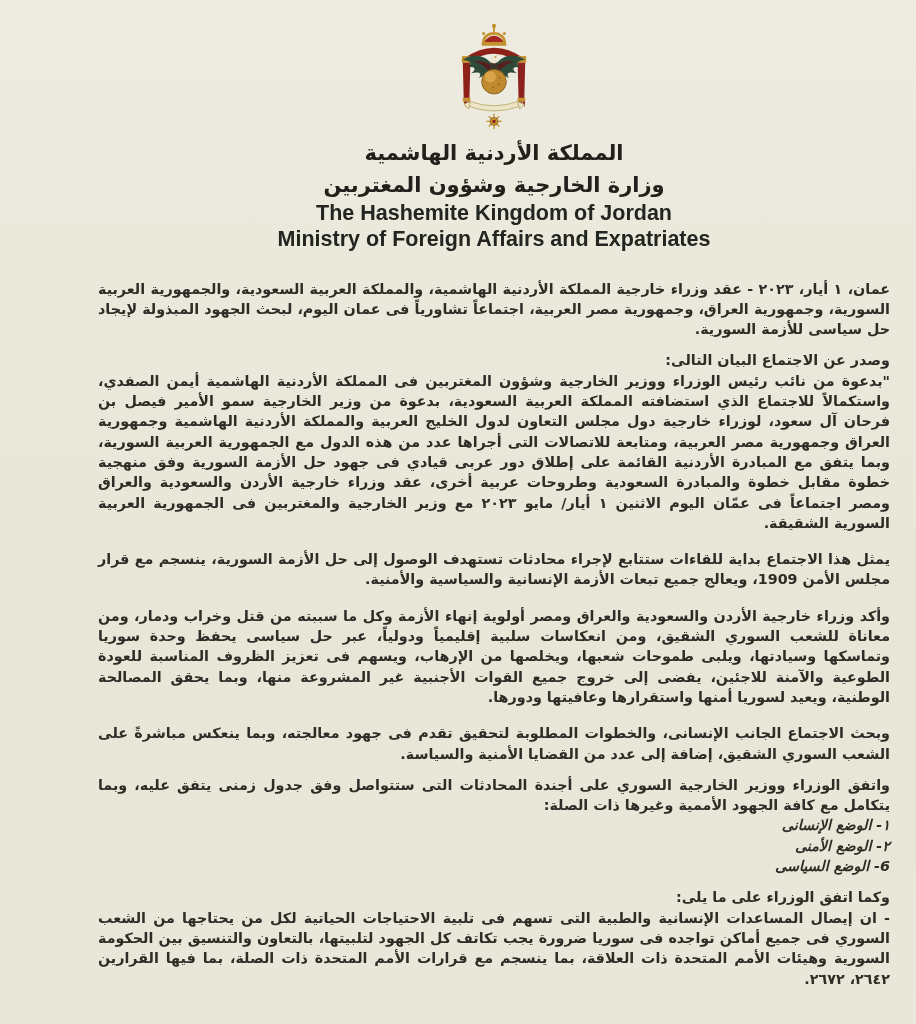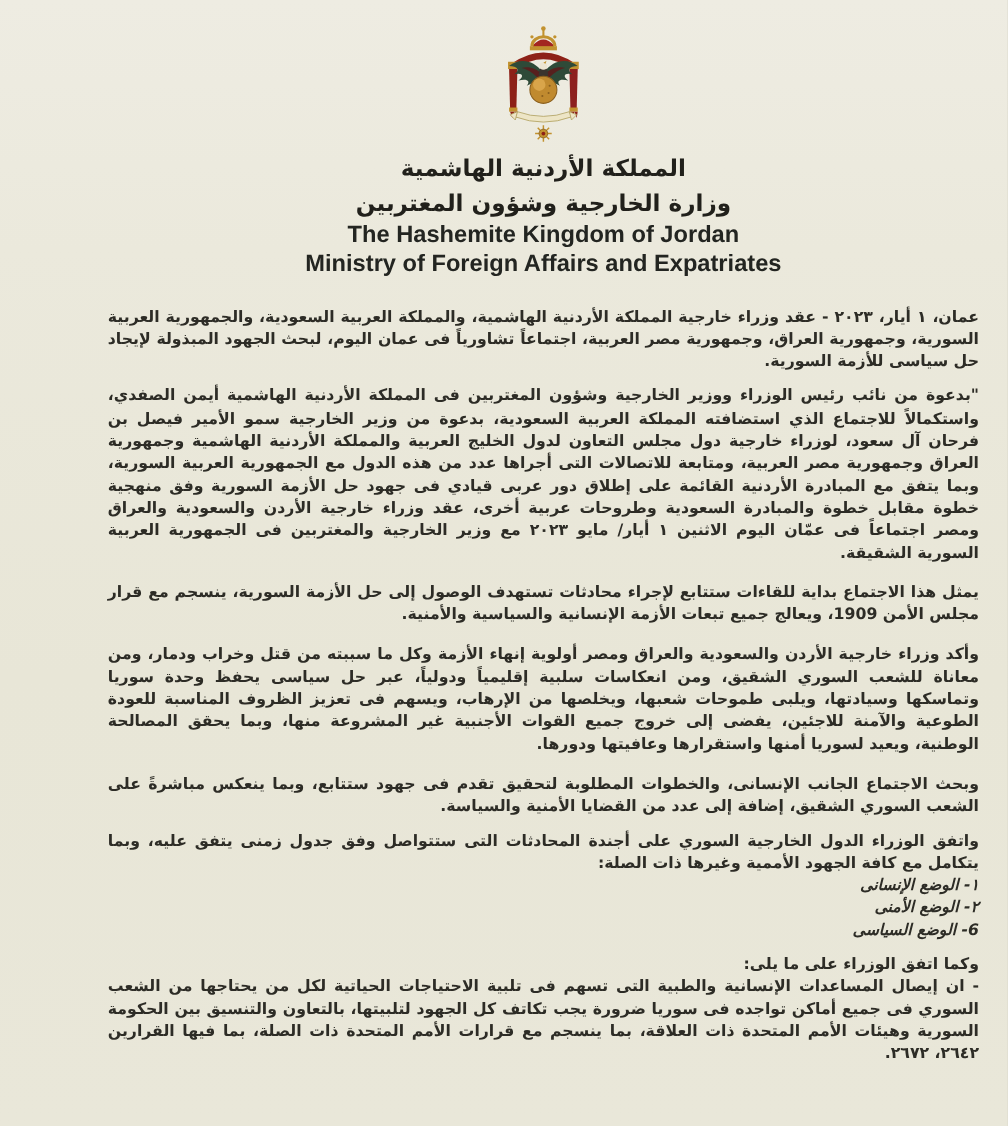--- a/index.html
+++ b/index.html
@@ -104,31 +104,32 @@
     <div class="title-ar">وزارة الخارجية وشؤون المغتربين</div>
     <div class="title-en">The Hashemite Kingdom of Jordan</div>
     <div class="title-en">Ministry of Foreign Affairs and Expatriates</div>
   </div>
 
   <div class="content">
 
     <p>عمان، ١ أيار، ٢٠٢٣ - عقد وزراء خارجية المملكة الأردنية الهاشمية، والمملكة العربية السعودية، والجمهورية العربية السورية، وجمهورية العراق، وجمهورية مصر العربية، اجتماعاً تشاورياً فى عمان اليوم، لبحث الجهود المبذولة لإيجاد حل سياسى للأزمة السورية.</p>
 
     <div class="block">
+      <p>وصدر عن الاجتماع البيان التالى:</p>
       <p>"بدعوة من نائب رئيس الوزراء ووزير الخارجية وشؤون المغتربين فى المملكة الأردنية الهاشمية أيمن الصفدي، واستكمالاً للاجتماع الذي استضافته المملكة العربية السعودية، بدعوة من وزير الخارجية سمو الأمير فيصل بن فرحان آل سعود، لوزراء خارجية دول مجلس التعاون لدول الخليج العربية والمملكة الأردنية الهاشمية وجمهورية العراق وجمهورية مصر العربية، ومتابعة للاتصالات التى أجراها عدد من هذه الدول مع الجمهورية العربية السورية، وبما يتفق مع المبادرة الأردنية القائمة على إطلاق دور عربى قيادي فى جهود حل الأزمة السورية وفق منهجية خطوة مقابل خطوة والمبادرة السعودية وطروحات عربية أخرى، عقد وزراء خارجية الأردن والسعودية والعراق ومصر اجتماعاً فى عمّان اليوم الاثنين ١ أيار/ مايو ٢٠٢٣ مع وزير الخارجية والمغتربين فى الجمهورية العربية السورية الشقيقة.</p>
     </div>
 
     <p>يمثل هذا الاجتماع بداية للقاءات ستتابع لإجراء محادثات تستهدف الوصول إلى حل الأزمة السورية، ينسجم مع قرار مجلس الأمن 1909، ويعالج جميع تبعات الأزمة الإنسانية والسياسية والأمنية.</p>
 
     <p>وأكد وزراء خارجية الأردن والسعودية والعراق ومصر أولوية إنهاء الأزمة وكل ما سببته من قتل وخراب ودمار، ومن معاناة للشعب السوري الشقيق، ومن انعكاسات سلبية إقليمياً ودولياً، عبر حل سياسى يحفظ وحدة سوريا وتماسكها وسيادتها، ويلبى طموحات شعبها، ويخلصها من الإرهاب، ويسهم فى تعزيز الظروف المناسبة للعودة الطوعية والآمنة للاجئين، يفضى إلى خروج جميع القوات الأجنبية غير المشروعة منها، وبما يحقق المصالحة الوطنية، ويعيد لسوريا أمنها واستقرارها وعافيتها ودورها.</p>
 
-    <p>وبحث الاجتماع الجانب الإنسانى، والخطوات المطلوبة لتحقيق تقدم فى جهود ستتابع، وبما ينعكس مباشرةً على الشعب السوري الشقيق، إضافة إلى عدد من القضايا الأمنية والسياسة.</p>
+    <p>وبحث الاجتماع الجانب الإنسانى، والخطوات المطلوبة لتحقيق تقدم فى جهود معالجته، وبما ينعكس مباشرةً على الشعب السوري الشقيق، إضافة إلى عدد من القضايا الأمنية والسياسة.</p>
 
     <div class="block">
-      <p>واتفق الوزراء الدول الخارجية السوري على أجندة المحادثات التى ستتواصل وفق جدول زمنى يتفق عليه، وبما يتكامل مع كافة الجهود الأممية وغيرها ذات الصلة:</p>
+      <p>واتفق الوزراء ووزير الخارجية السوري على أجندة المحادثات التى ستتواصل وفق جدول زمنى يتفق عليه، وبما يتكامل مع كافة الجهود الأممية وغيرها ذات الصلة:</p>
       <div class="agenda">
         <div class="agenda-item">١- الوضع الإنسانى</div>
         <div class="agenda-item">٢- الوضع الأمنى</div>
         <div class="agenda-item">6- الوضع السياسى</div>
       </div>
     </div>
 
     <div class="block">
       <p>وكما اتفق الوزراء على ما يلى:</p>
       <p>- ان إيصال المساعدات الإنسانية والطبية التى تسهم فى تلبية الاحتياجات الحياتية لكل من يحتاجها من الشعب السوري فى جميع أماكن تواجده فى سوريا ضرورة يجب تكاتف كل الجهود لتلبيتها، بالتعاون والتنسيق بين الحكومة السورية وهيئات الأمم المتحدة ذات العلاقة، بما ينسجم مع قرارات الأمم المتحدة ذات الصلة، بما فيها القرارين ٢٦٤٢، ٢٦٧٢.</p>

